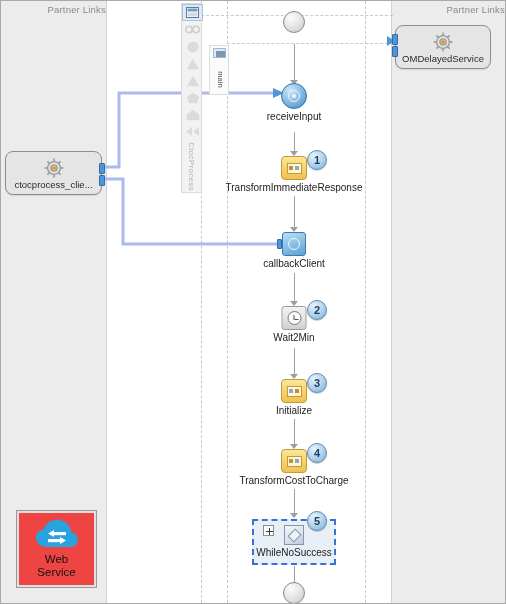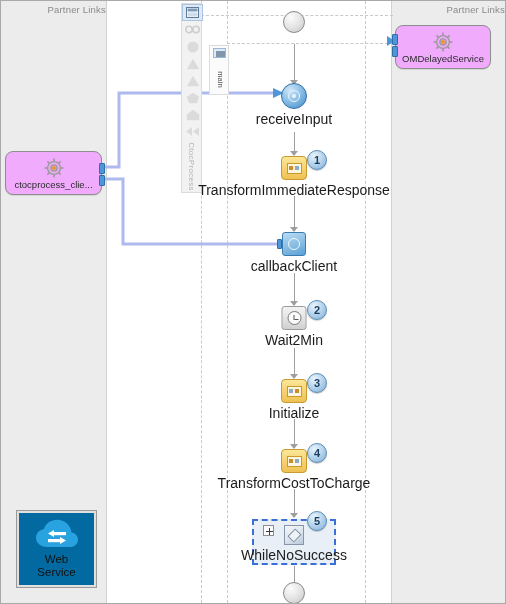--- a/index.html
+++ b/index.html
@@ -32,21 +32,21 @@
     left: 0; right: 0; top: 3px;
     text-align: right;
     font-size: 9.5px;
     color: #8a8a8a;
     letter-spacing: .2px;
   }
 
   
   .plink {
     position: absolute;
-    background: #f0abfc;
+    background: #e5e5e5;
     border: 1px solid #8e8e8e;
     border-radius: 8px;
     box-shadow: 0 1px 1px rgba(0,0,0,.10);
   }
   .plink .gear { position: absolute; left: 50%; top: 5px; transform: translateX(-50%); }
   .plink .plabel {
     position: absolute;
     left: 2px; right: 2px; bottom: 4px;
     text-align: center;
     font-size: 9.5px;
@@ -145,21 +145,21 @@
     position: absolute;
     width: 0; height: 0;
   }
   .node .glyph { position: absolute; transform: translate(-50%, 0); left: 0; }
   .node .nlabel {
     position: absolute;
     left: 0; top: 100%;
     transform: translateX(-50%);
     margin-top: 2px;
     white-space: nowrap;
-    font-size: 14px;
+    font-size: 10px;
     color: #1b1b1b;
   }
   .badge {
     position: absolute;
     width: 20px; height: 20px;
     border-radius: 50%;
     background: radial-gradient(circle at 35% 28%, #eaf3fb 0%, #bcd8ef 42%, #7eaed6 100%);
     border: 1px solid #5b8cb5;
     color: #1c3e5e;
     font-size: 11px;
@@ -284,21 +284,21 @@
     border-left: 4px solid transparent;
     border-right: 4px solid transparent;
     border-top: 5px solid #9e9e9e;
   }
 
   
   #ws-box {
     position: absolute;
     left: 16px; top: 510px;
     width: 79px; height: 76px;
-    background: #0369a1;
+    background: #ef4444;
     border: 2px solid #e0e0e0;
     outline: 1px solid #9a9a9a;
     display: flex; flex-direction: column;
     align-items: center; justify-content: center;
   }
   #ws-box .wslabel {
     text-align: center;
     font-size: 11.5px;
     color: #111;
     line-height: 13px;

